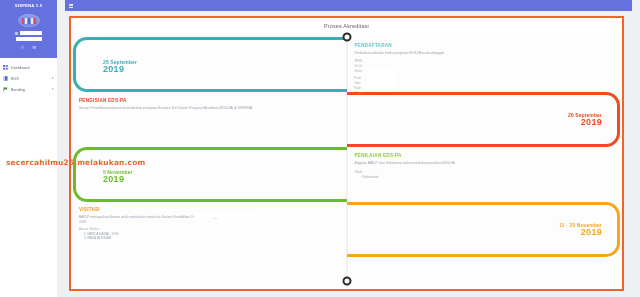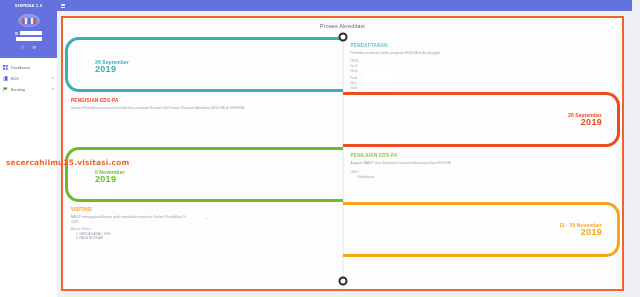--- a/index.html
+++ b/index.html
@@ -3,21 +3,21 @@
 <meta charset="utf-8">
 <title>SISPENA 1.0 - Proses Akreditasi</title>
 <style>
   * { box-sizing: border-box; margin: 0; padding: 0; }
   html, body {
     width: 640px; height: 297px;
     overflow: hidden;
     font-family: "Liberation Sans", sans-serif;
     background: #eef0f4;
   }
-  #app { position: relative; width: 632px; height: 297px; display: flex; }
+  #app { position: relative; width: 632px; height: 297px; display: flex; gap: 8px; }
 
   
   .sidebar {
     width: 57px; height: 297px;
     background: #ffffff;
     flex: 0 0 57px;
     position: relative;
     z-index: 5;
   }
   .sidebar-brand {
@@ -385,14 +385,14 @@
             </div>
           </div>
 
           <div class="tl-knob bottom"></div>
         </div>
 
       </div>
     </div>
   </div>
 
-  <div class="watermark">secercahilmu25.visitasi.com</div>
+  <div class="watermark">secercahilmu25.melakukan.com</div>
 </div>
 
 </body></html>

